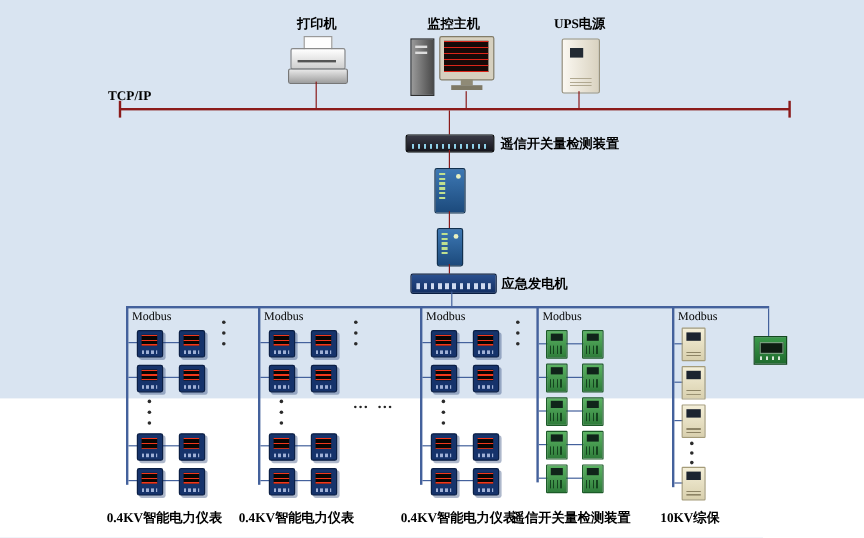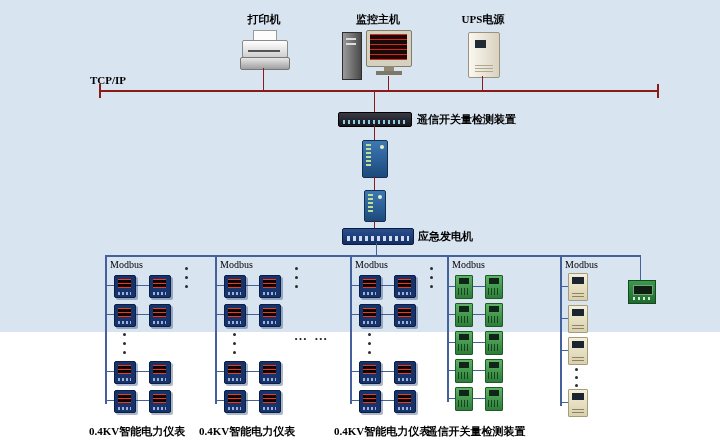--- a/index.html
+++ b/index.html
@@ -212,14 +212,15 @@
 
   <div class="ellipsis" style="left:294px;top:328px">… …</div>
 
   <div class="vline blue" style="left: 640px; top: 257px; width: 1px; height: 23px; background: rgb(68, 97, 156);"></div>
   <div class="gen"></div>
 
   <div class="lbl center" style="left:62px;top:424px;width:150px">0.4KV智能电力仪表</div>
   <div class="lbl center" style="left:172px;top:424px;width:150px">0.4KV智能电力仪表</div>
   <div class="lbl center" style="left:307px;top:424px;width:150px">0.4KV智能电力仪表</div>
   <div class="lbl center" style="left:401px;top:424px;width:150px">遥信开关量检测装置</div>
+  <div class="lbl center" style="left:500px;top:424px;width:150px">10KV综保</div>
 
 </div>
 
 </body></html>

